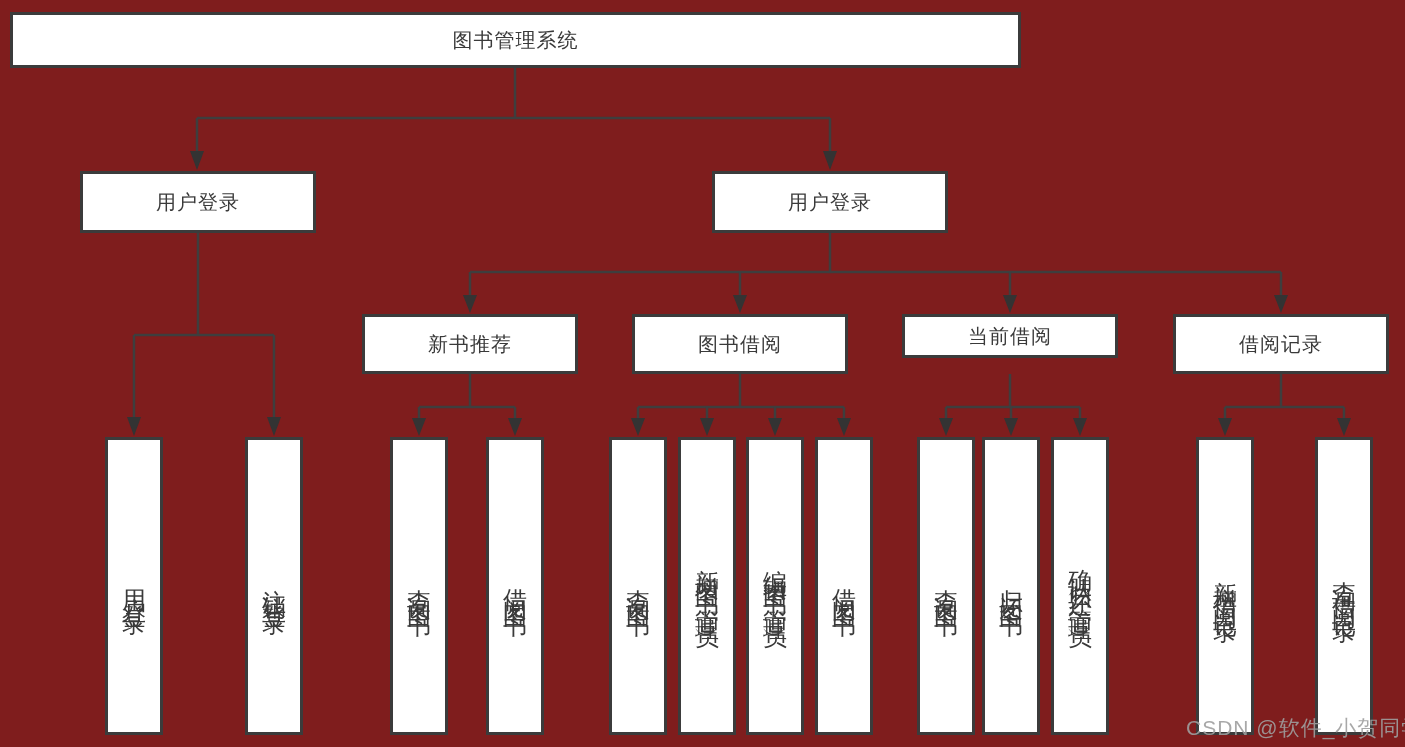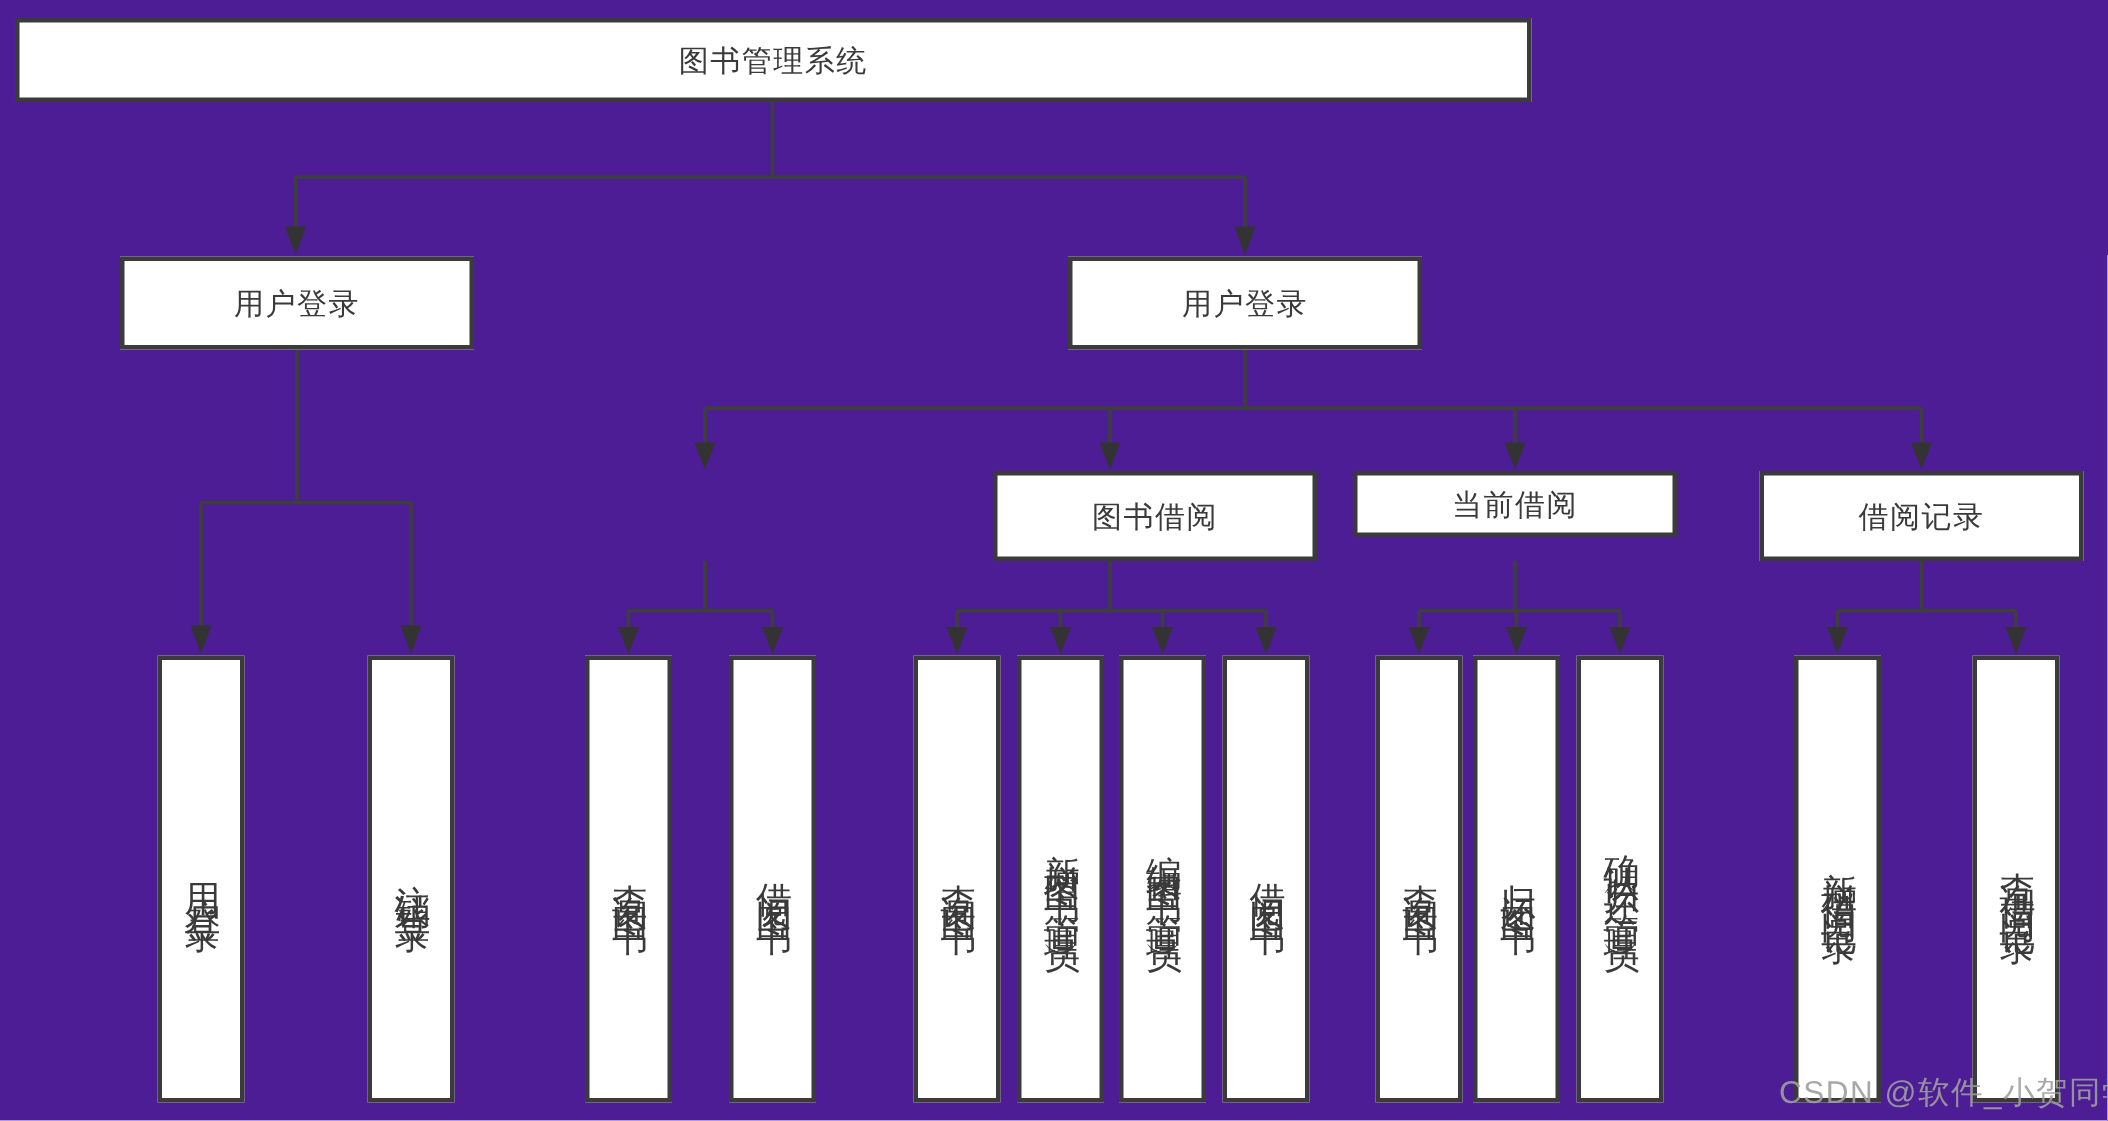--- a/index.html
+++ b/index.html
@@ -1,20 +1,20 @@
 <!DOCTYPE html>
 <html><head>
 <meta charset="utf-8">
 <style>
   html, body { margin: 0; padding: 0; background: #ffffff; }
   .stage {
     position: relative;
     width: 1405px;
     height: 747px;
-    background: #4c1d95;
+    background: #7f1d1d;
     font-family: "Liberation Sans", "DejaVu Sans", sans-serif;
     overflow: hidden;
   }
   .connectors {
     position: absolute;
     left: 0; top: 0;
     width: 1405px; height: 747px;
   }
   .connectors line { stroke: #3e3e3e; stroke-width: 2.5; }
   .connectors polygon { fill: #333333; }
@@ -119,21 +119,24 @@
     <span>图书管理系统</span>
   </div>
 
   <div class="node h-node" style="left:80px; top:171px; width:236px; height:62px;">
     <span>用户登录</span>
   </div>
   <div class="node h-node" style="left:712px; top:171px; width:236px; height:62px;">
     <span>用户登录</span>
   </div>
 
-  <div class="node h-node" style="left:632px; top:314px; width:216px; height:60px;margin-left:30px;">
+  <div class="node h-node" style="left:362px; top:314px; width:216px; height:60px;">
+    <span>新书推荐</span>
+  </div>
+  <div class="node h-node" style="left:632px; top:314px; width:216px; height:60px;">
     <span>图书借阅</span>
   </div>
   <div class="node h-node" style="left:902px; top:314px; width:216px; height:44px;">
     <span>当前借阅</span>
   </div>
   <div class="node h-node" style="left:1173px; top:314px; width:216px; height:60px;">
     <span>借阅记录</span>
   </div>
 
   <div class="node v-node" style="left:105px; top:437px; width:58px; height:298px;">

